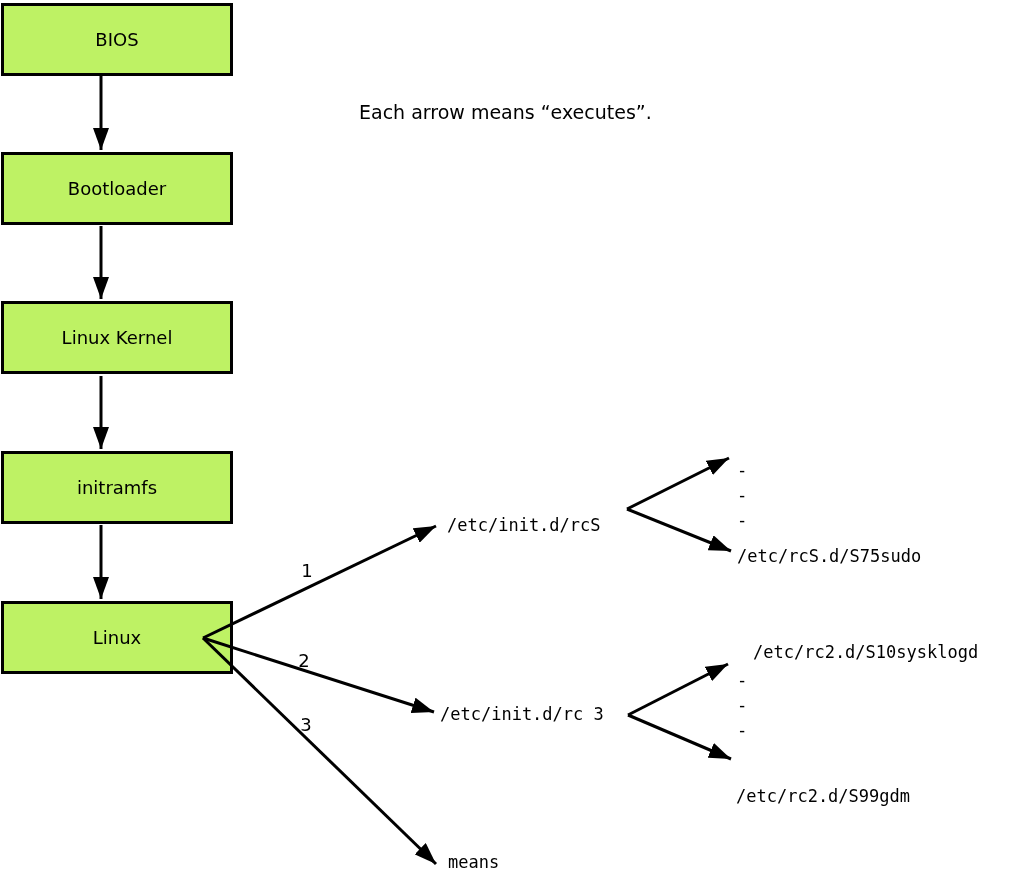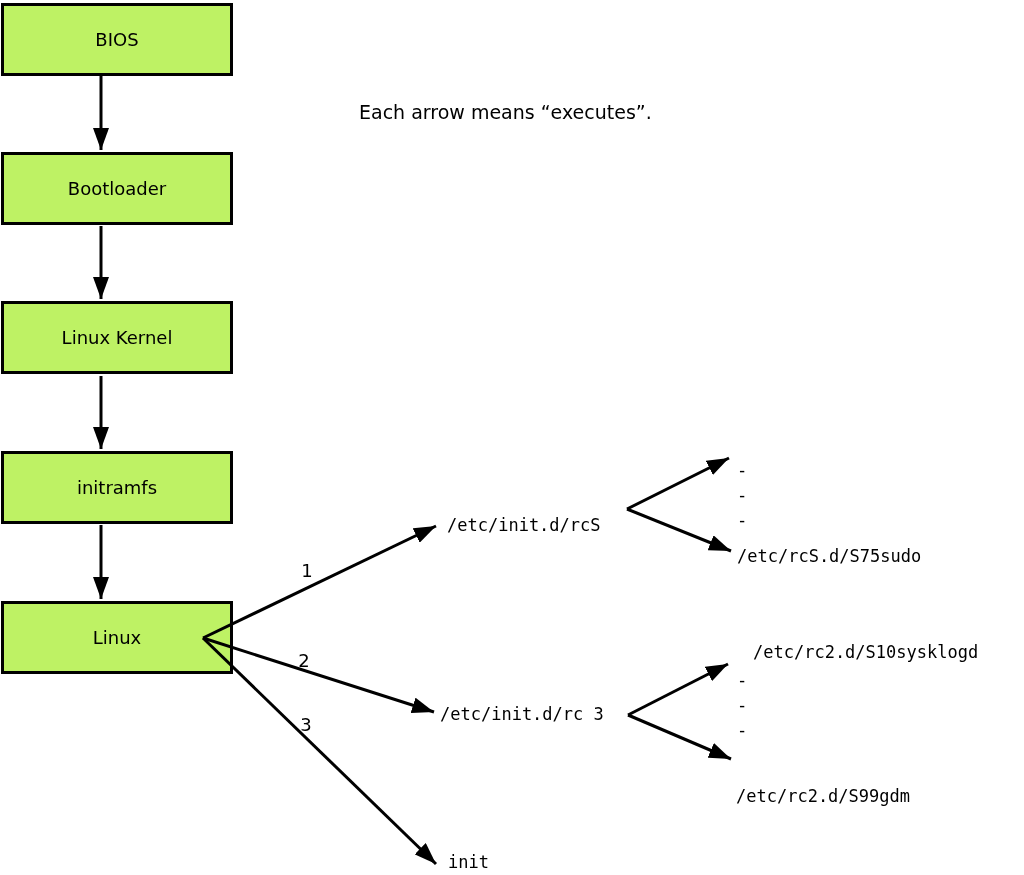--- a/index.html
+++ b/index.html
@@ -110,21 +110,21 @@
   <div class="box" id="box-init">
     <span>Linux</span>
   </div>
 
   <div class="fan-num" id="fan-num-1">1</div>
   <div class="fan-num" id="fan-num-2">2</div>
   <div class="fan-num" id="fan-num-3">3</div>
 
   <div class="mono" id="node-rcs">/etc/init.d/rcS</div>
   <div class="mono" id="node-rc2">/etc/init.d/rc 3</div>
-  <div class="mono" id="node-getty">init</div>
+  <div class="mono" id="node-getty">means</div>
 
   <div class="mono" id="dash-rcs-0">-</div>
   <div class="mono" id="dash-rcs-1">-</div>
   <div class="mono" id="dash-rcs-2">-</div>
   <div class="mono" id="node-rcs-last">/etc/rcS.d/S75sudo</div>
 
   <div class="mono" id="node-rc2-first">/etc/rc2.d/S10sysklogd</div>
   <div class="mono" id="dash-rc2-0">-</div>
   <div class="mono" id="dash-rc2-1">-</div>
   <div class="mono" id="dash-rc2-2">-</div>

